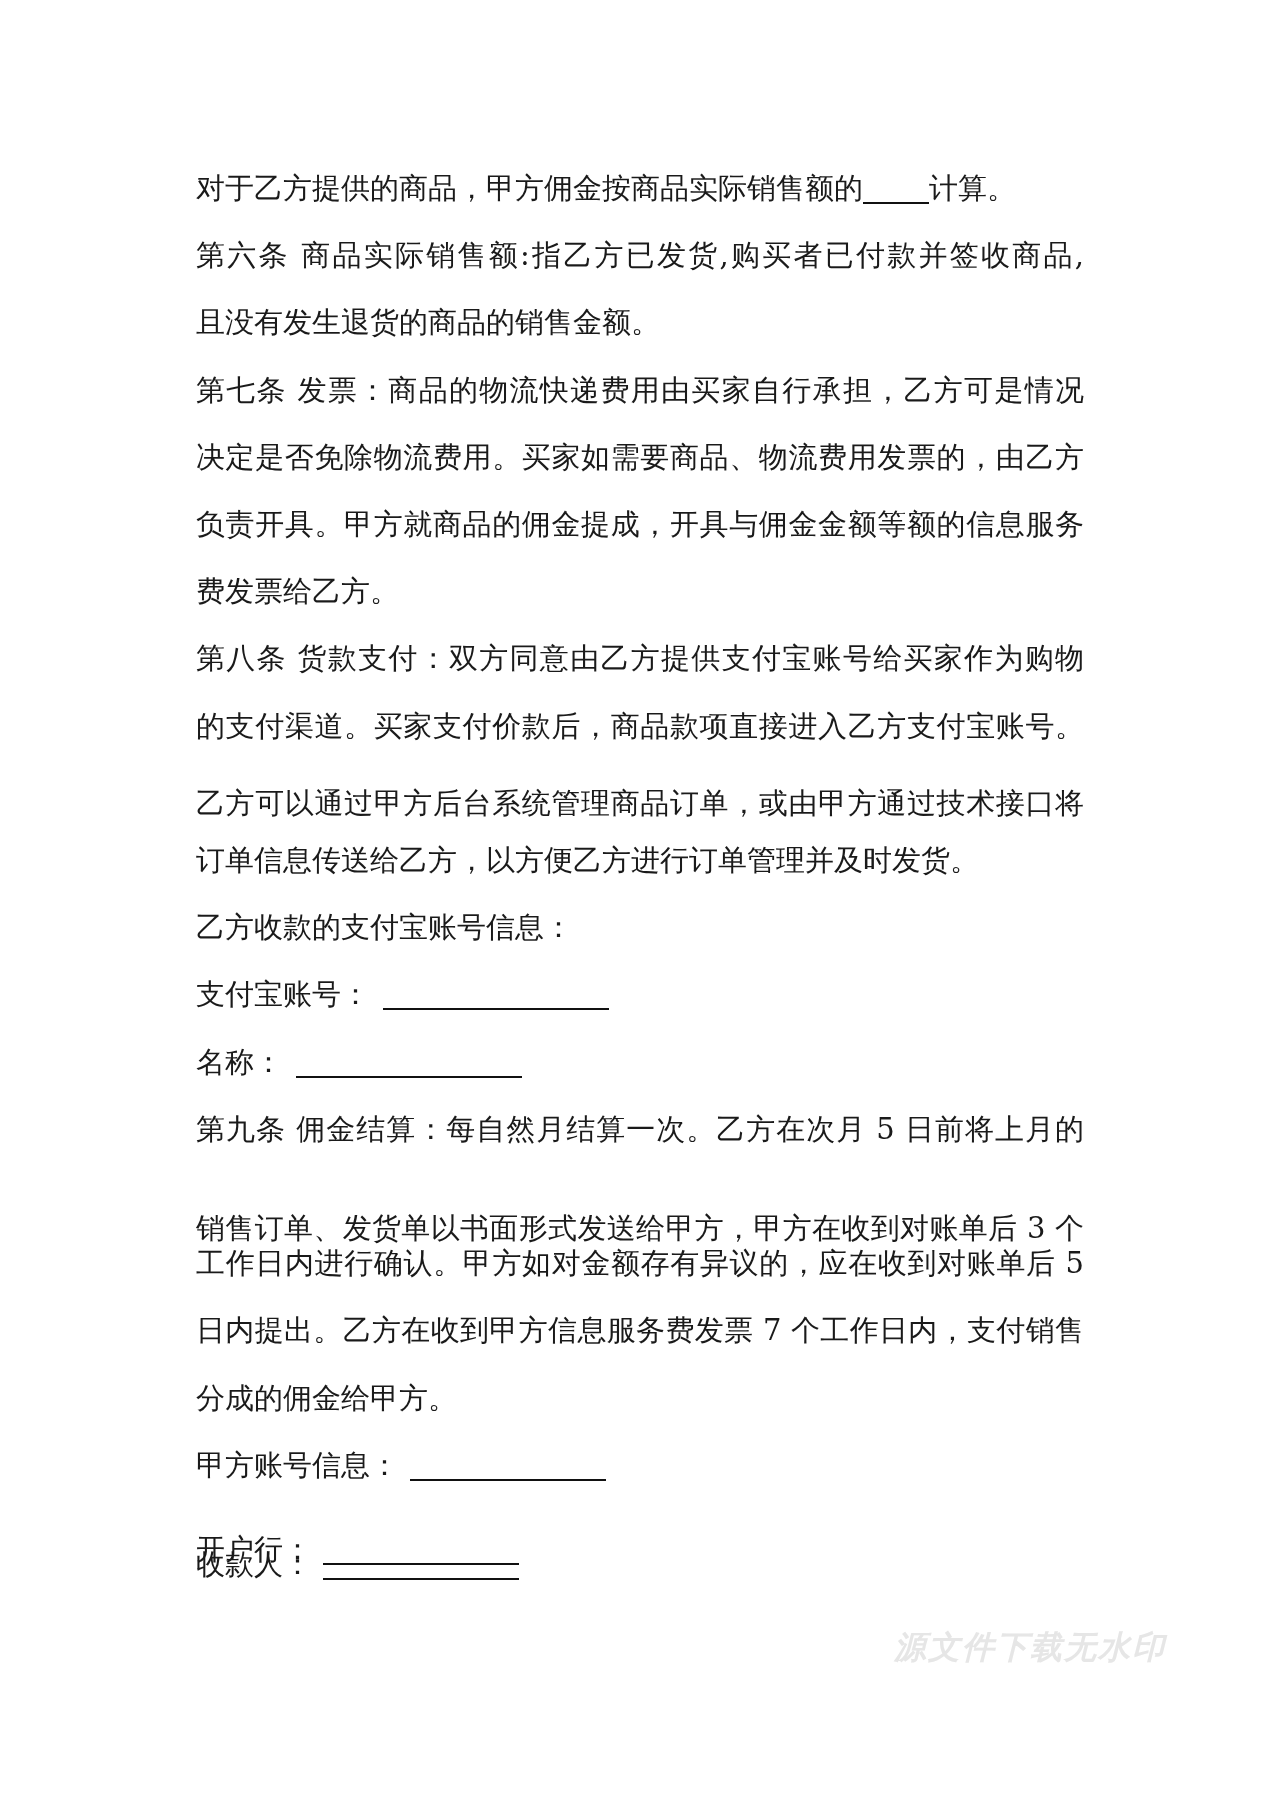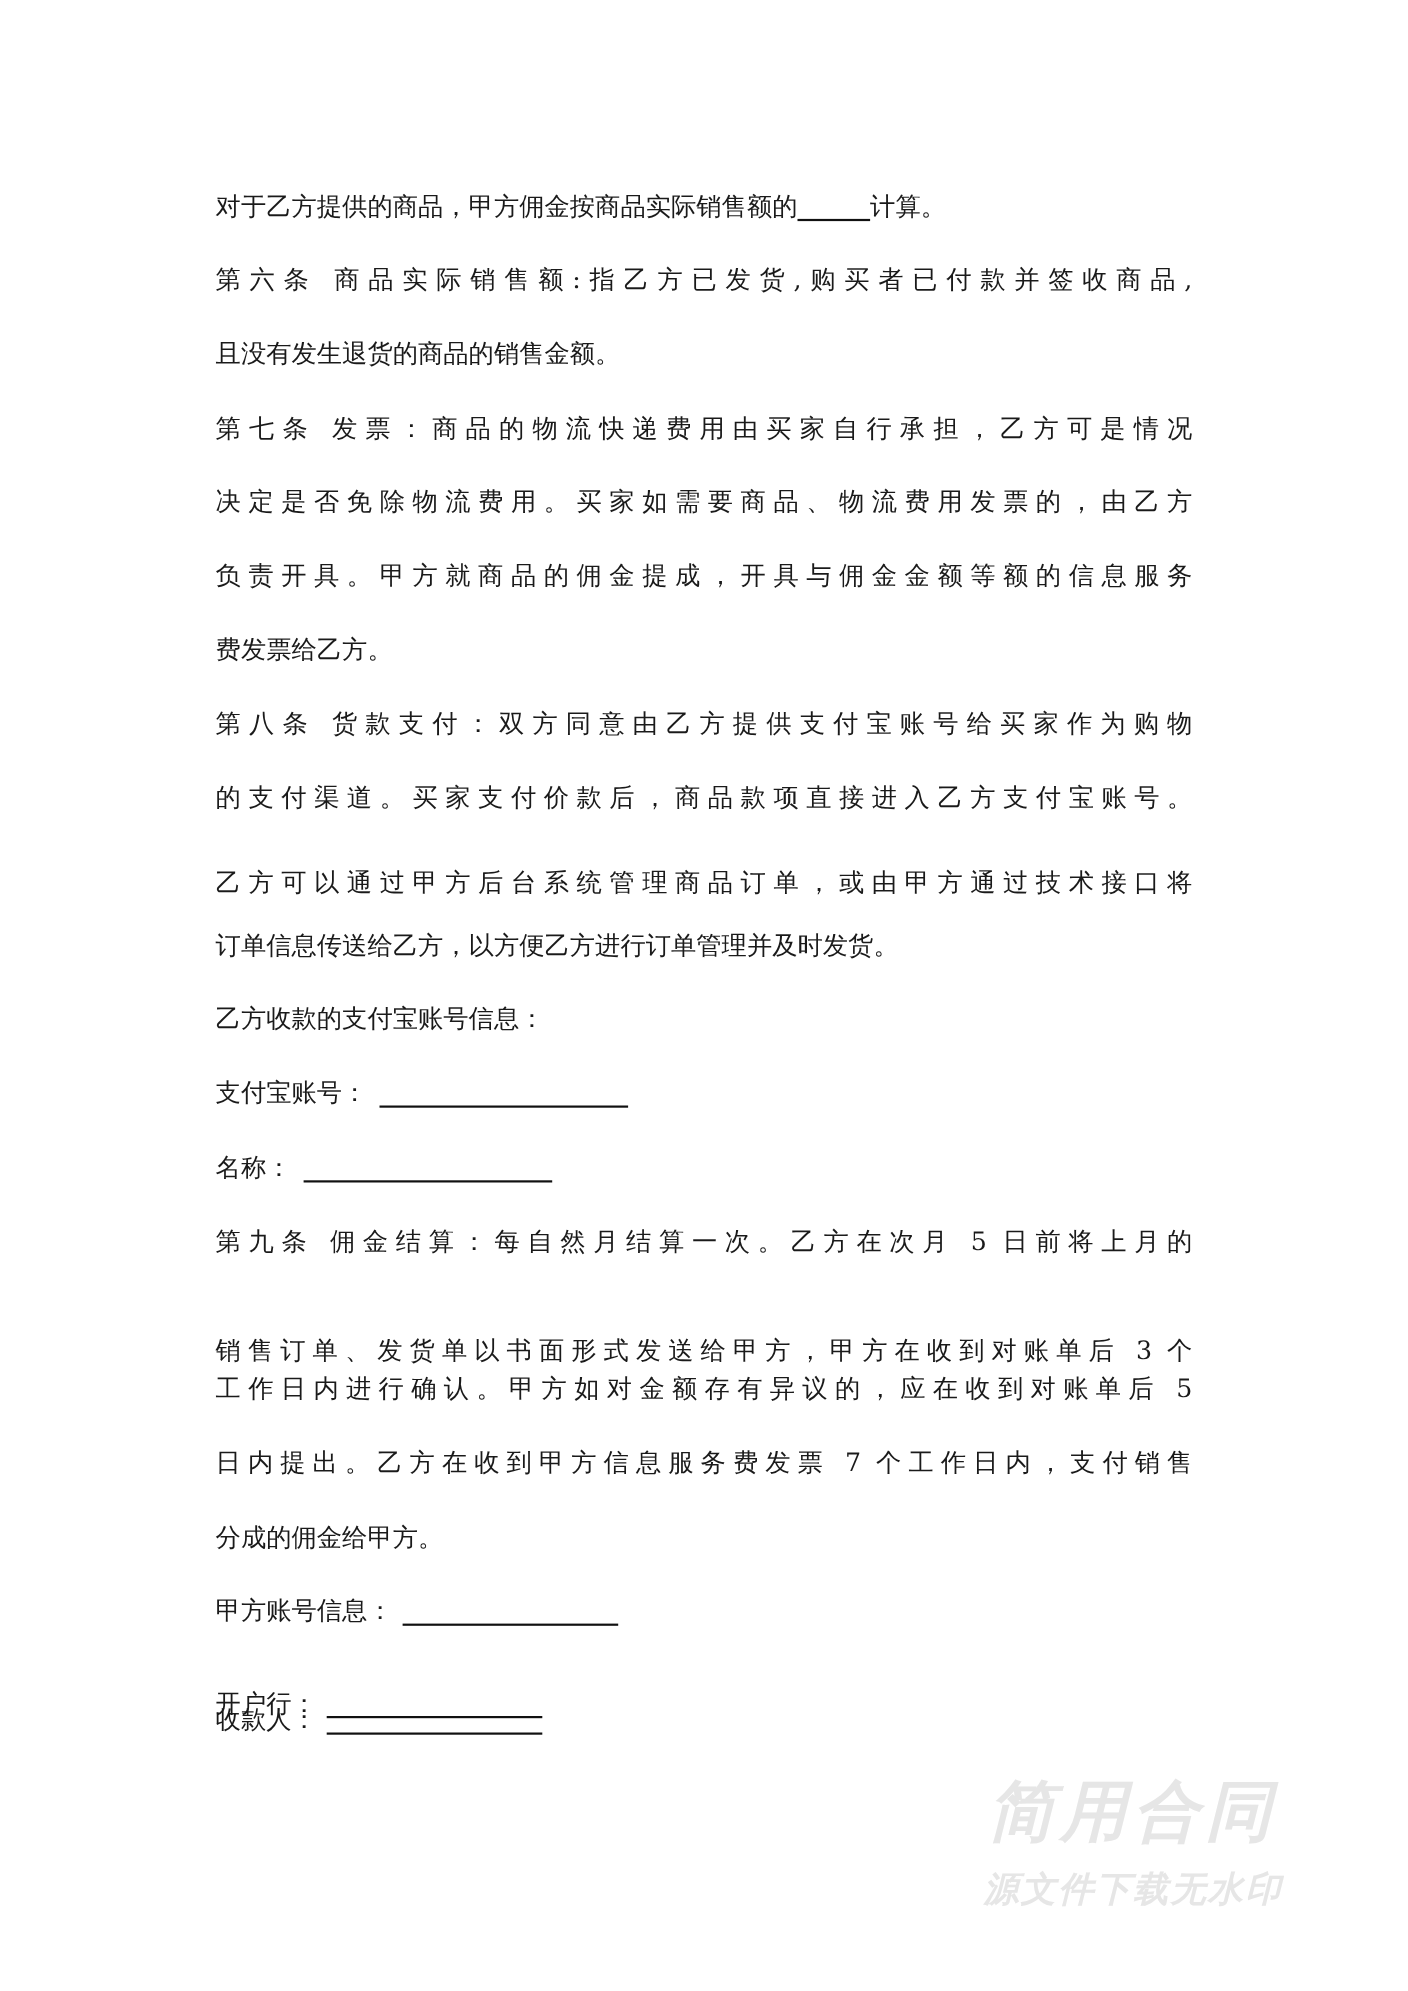--- a/index.html
+++ b/index.html
@@ -1,18 +1,18 @@
 <!DOCTYPE html>
 <html><head>
 <meta charset="utf-8">
 <style>
   html, body { margin:0; padding:0; background:#ffffff; }
   body { width:1280px; height:1810px; position:relative; overflow:hidden;
          font-family:"DejaVu Serif", "Liberation Serif", serif; color:#1a1a1a; }
-  .line { position:absolute; left:196px; font-size:23px; line-height:40px; height:40px; white-space:nowrap; }
+  .line { position:absolute; left:196px; font-size:29px; line-height:40px; height:40px; white-space:nowrap; }
   .just { width:888px; text-align:justify; text-align-last:justify; }
   .blank { display:inline-block; border-bottom:2px solid #111; vertical-align:-6px; height:30px; }
   .watermark { position:absolute; left:880px; top:1612px; width:300px; color:#e6e6e6;
                font-family:"DejaVu Sans", sans-serif; font-weight:bold; font-style:italic; text-align:center; }
   .wm1 { font-size:60px; line-height:70px; letter-spacing:6px; }
   .wm2 { font-size:32px; line-height:42px; margin-top:14px; letter-spacing:2px; }
 </style>
 </head>
 <body>
 
@@ -52,15 +52,14 @@
     <span>收款人：</span>
     <span class="blank" style="width:196px; margin-left:2px;"></span>
   </div>
   <div class="line" style="top:1529px;">
     <span>开户行：</span>
     <span class="blank" style="width:196px; margin-left:2px;"></span>
   </div>
 </div>
 
 <div class="watermark">
-  <div class="wm1">简用合同</div>
   <div class="wm2">源文件下载无水印</div>
 </div>
 
 </body></html>

